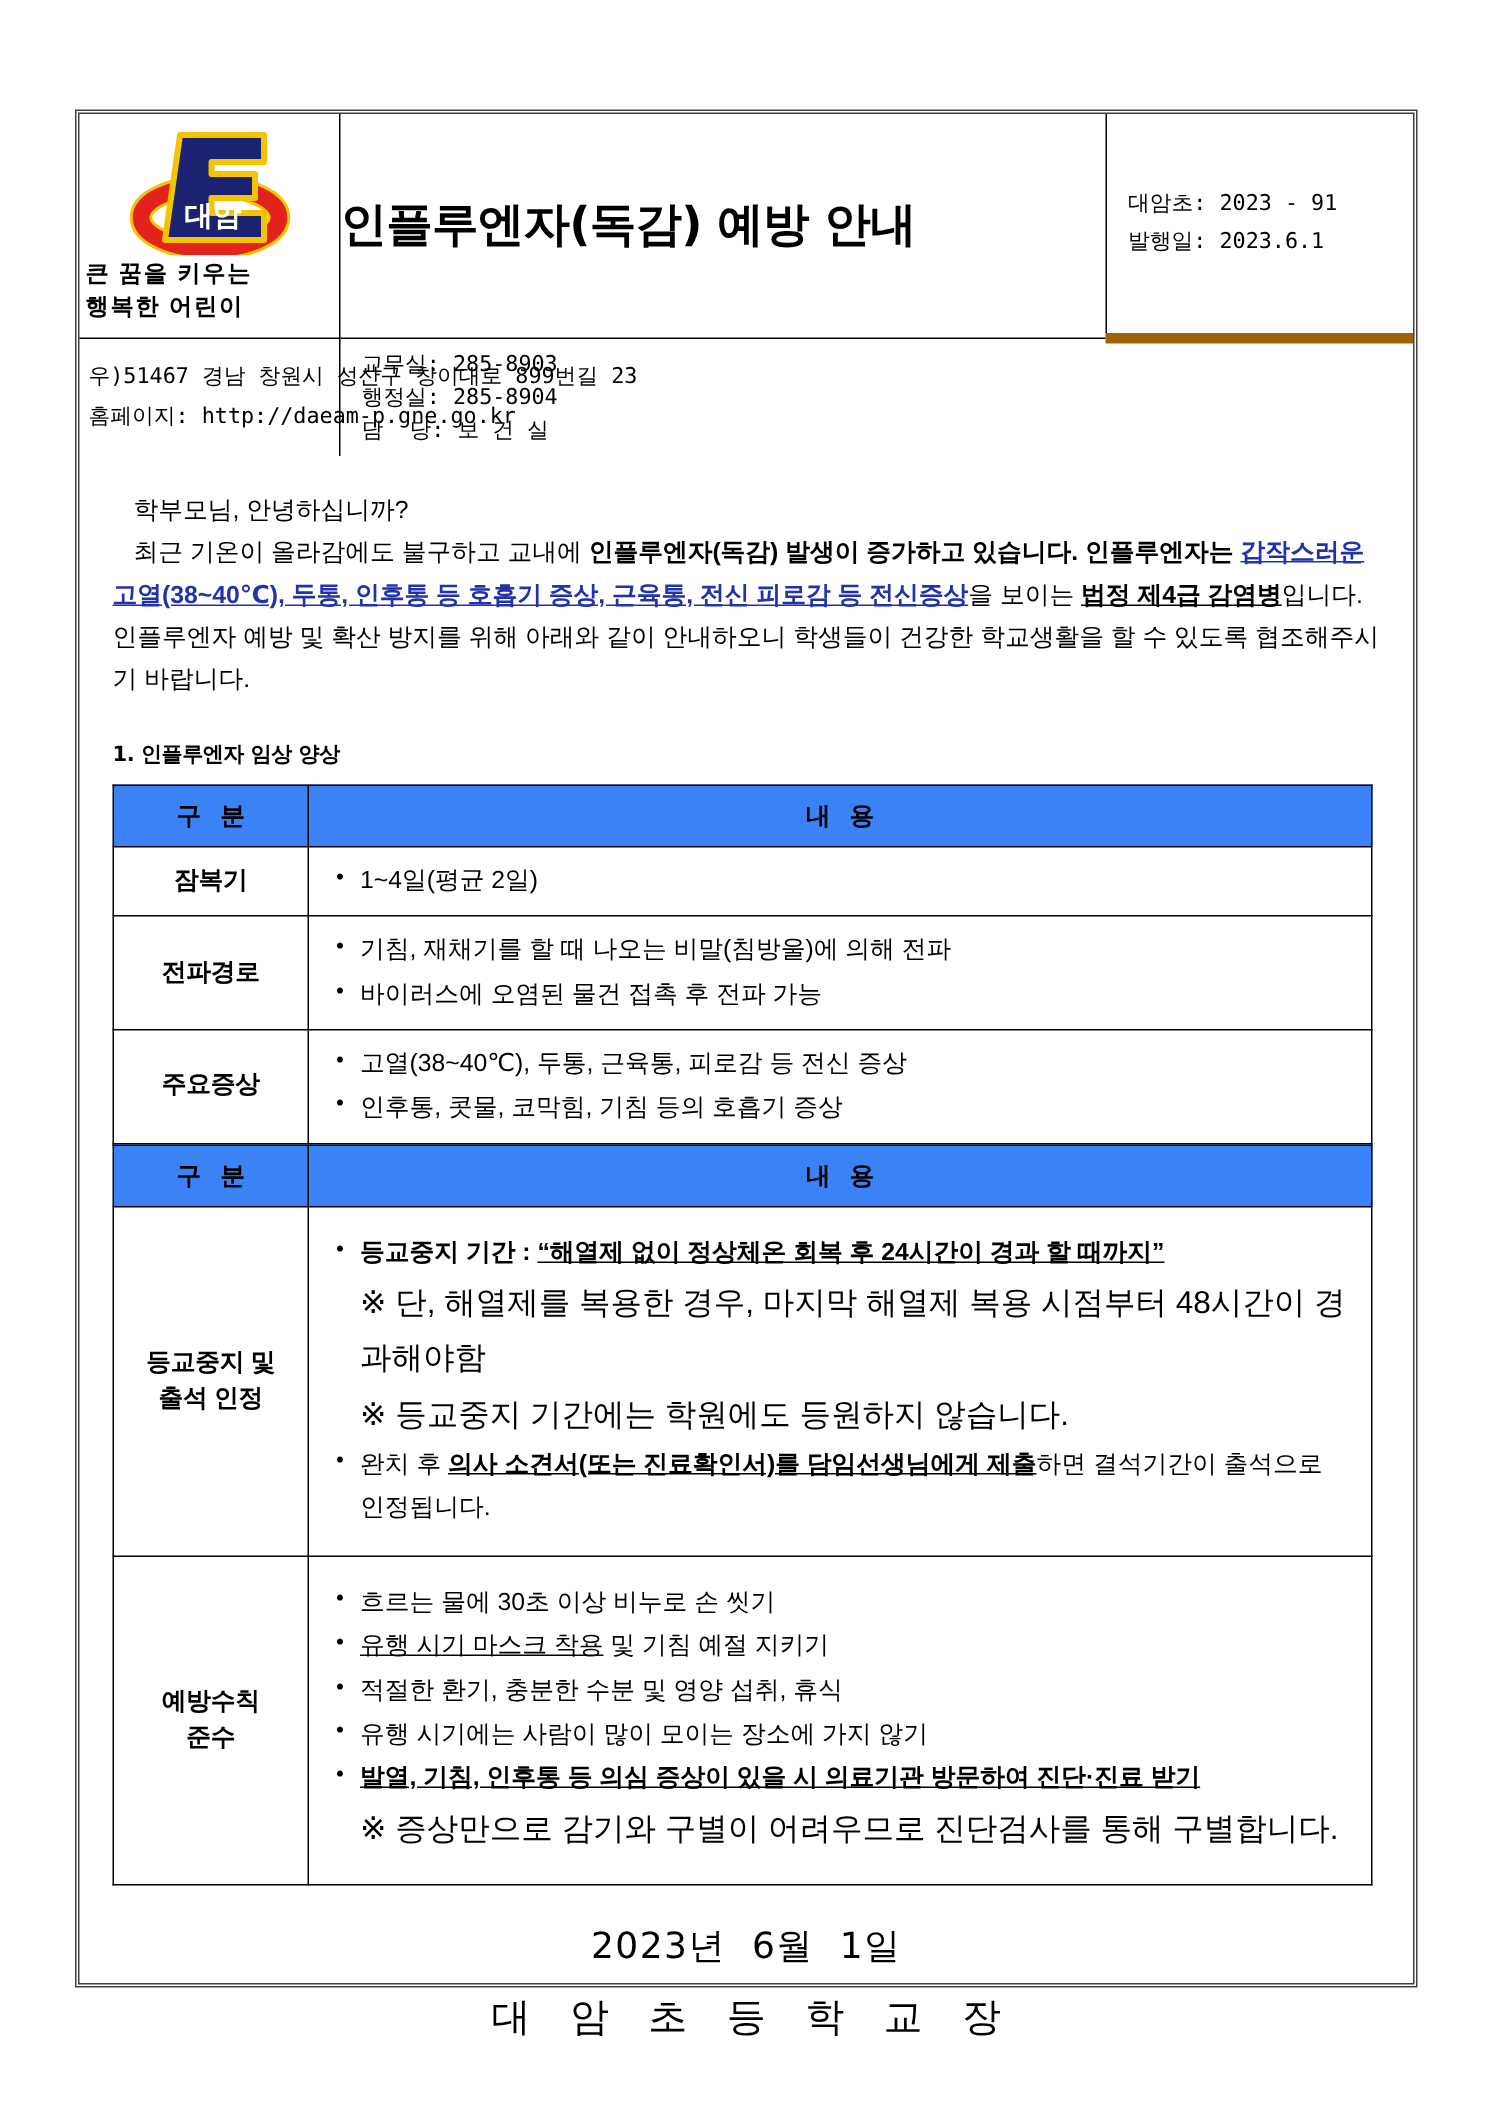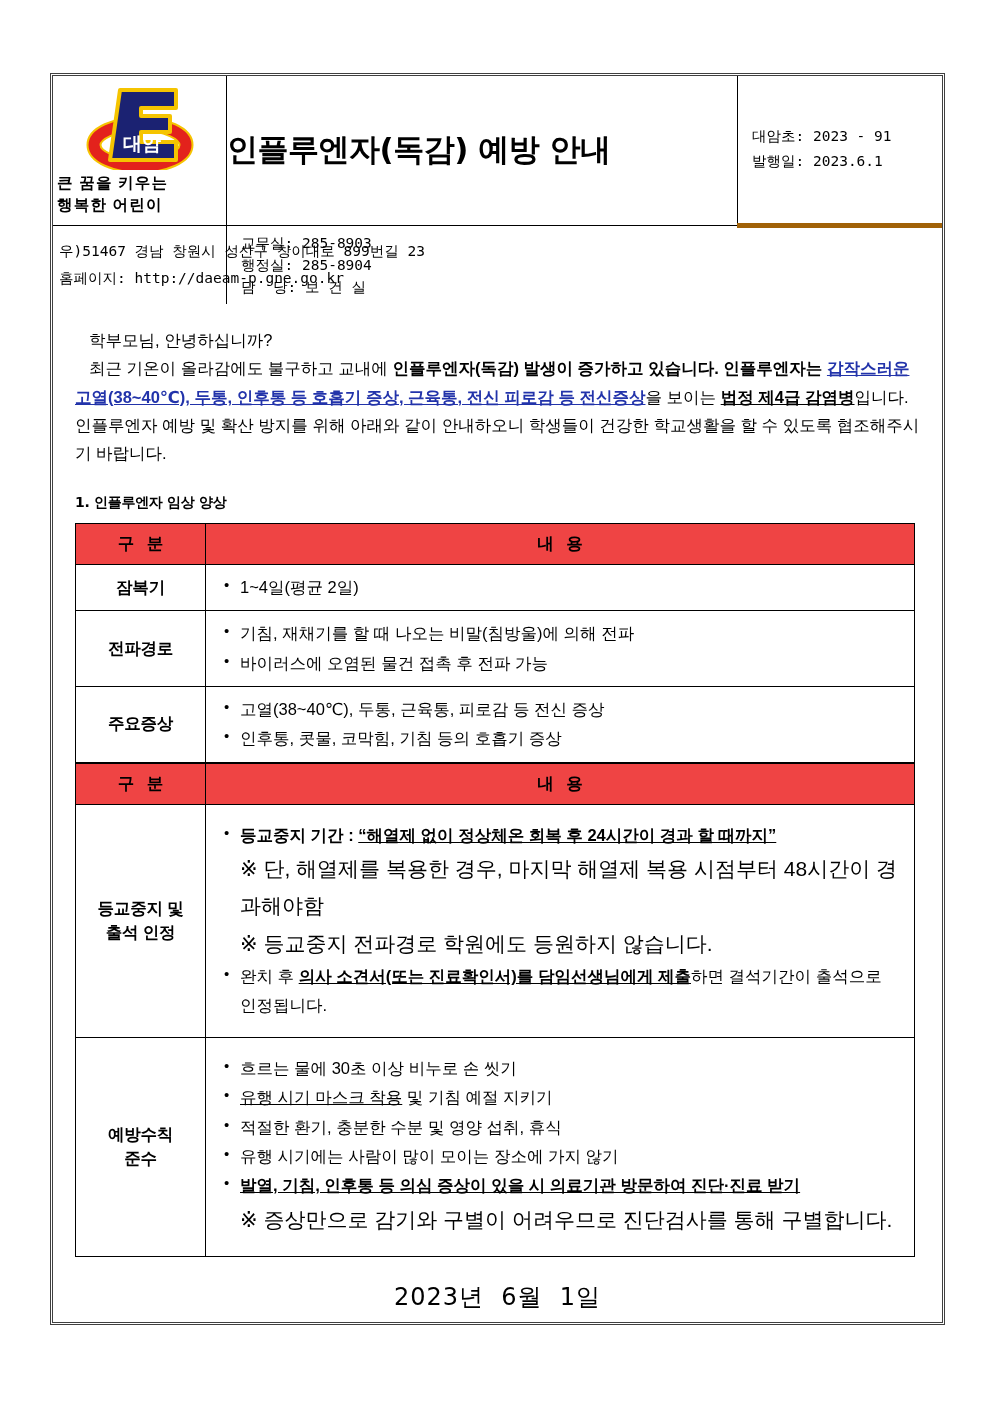--- a/index.html
+++ b/index.html
@@ -53,21 +53,21 @@
     vertical-align: middle;
   }
   .lh-title-cell {
     border-bottom: 1px solid #000;
     border-right: 1px solid #000;
     text-align: left;
     height: 82px;
   }
   .lh-meta-cell {
     width: 190px;
-    border-bottom: 5px solid #a16207;
+    border-bottom: 7px solid #a16207;
     padding: 6px 0 6px 14px;
     height: 82px;
   }
   .lh-addr-cell {
     border-right: 1px solid #000;
     text-align: center;
     height: 70px;
     padding: 4px 6px;
   }
   .lh-contact-cell {
@@ -144,21 +144,21 @@
   table.ctbl {
     width: 840px;
     border-collapse: collapse;
     table-layout: fixed;
   }
   table.ctbl th, table.ctbl td {
     border: 1px solid #000;
     vertical-align: middle;
   }
   table.ctbl th {
-    background: #ef4444;
+    background: #3b82f6;
     font-size: 16.5px;
     font-weight: bold;
     letter-spacing: 4px;
     padding: 9px 0;
     text-indent: 4px;
   }
   .col-gubun { width: 130px; }
 
   td.gubun {
     text-align: center;
@@ -335,21 +335,21 @@
           <td class="gubun">
             <div>등교중지 및</div>
             <div>출석 인정</div>
           </td>
           <td class="naeyong" style="padding-top:16px;padding-bottom:16px;">
             <ul class="blist">
               <li>
                 <span class="b">등교중지 기간 : </span><span class="bu">“해열제 없이 정상체온 회복 후 24시간이 경과 할 때까지”</span>
               </li>
               <li class="nobul note">※ 단, 해열제를 복용한 경우, 마지막 해열제 복용 시점부터 48시간이 경과해야함</li>
-              <li class="nobul note">※ 등교중지 전파경로 학원에도 등원하지 않습니다.</li>
+              <li class="nobul note">※ 등교중지 기간에는 학원에도 등원하지 않습니다.</li>
               <li>
                 <span>완치 후 </span><span class="bu">의사 소견서(또는 진료확인서)를 담임선생님에게 제출</span><span>하면 결석기간이 출석으로 인정됩니다.</span>
               </li>
             </ul>
           </td>
         </tr>
         <tr>
           <td class="gubun">
             <div>예방수칙</div>
             <div>준수</div>
@@ -367,17 +367,18 @@
               </li>
               <li class="nobul note">※ 증상만으로 감기와 구별이 어려우므로 진단검사를 통해 구별합니다.</li>
             </ul>
           </td>
         </tr>
       </tbody>
     </table>
 
     <div class="sig">
       <div class="sig-date">2023년  6월  1일</div>
+      <div class="sig-name">대 암 초 등 학 교 장</div>
     </div>
 
   </div>
 </div>
 </div>
 
 </body></html>

